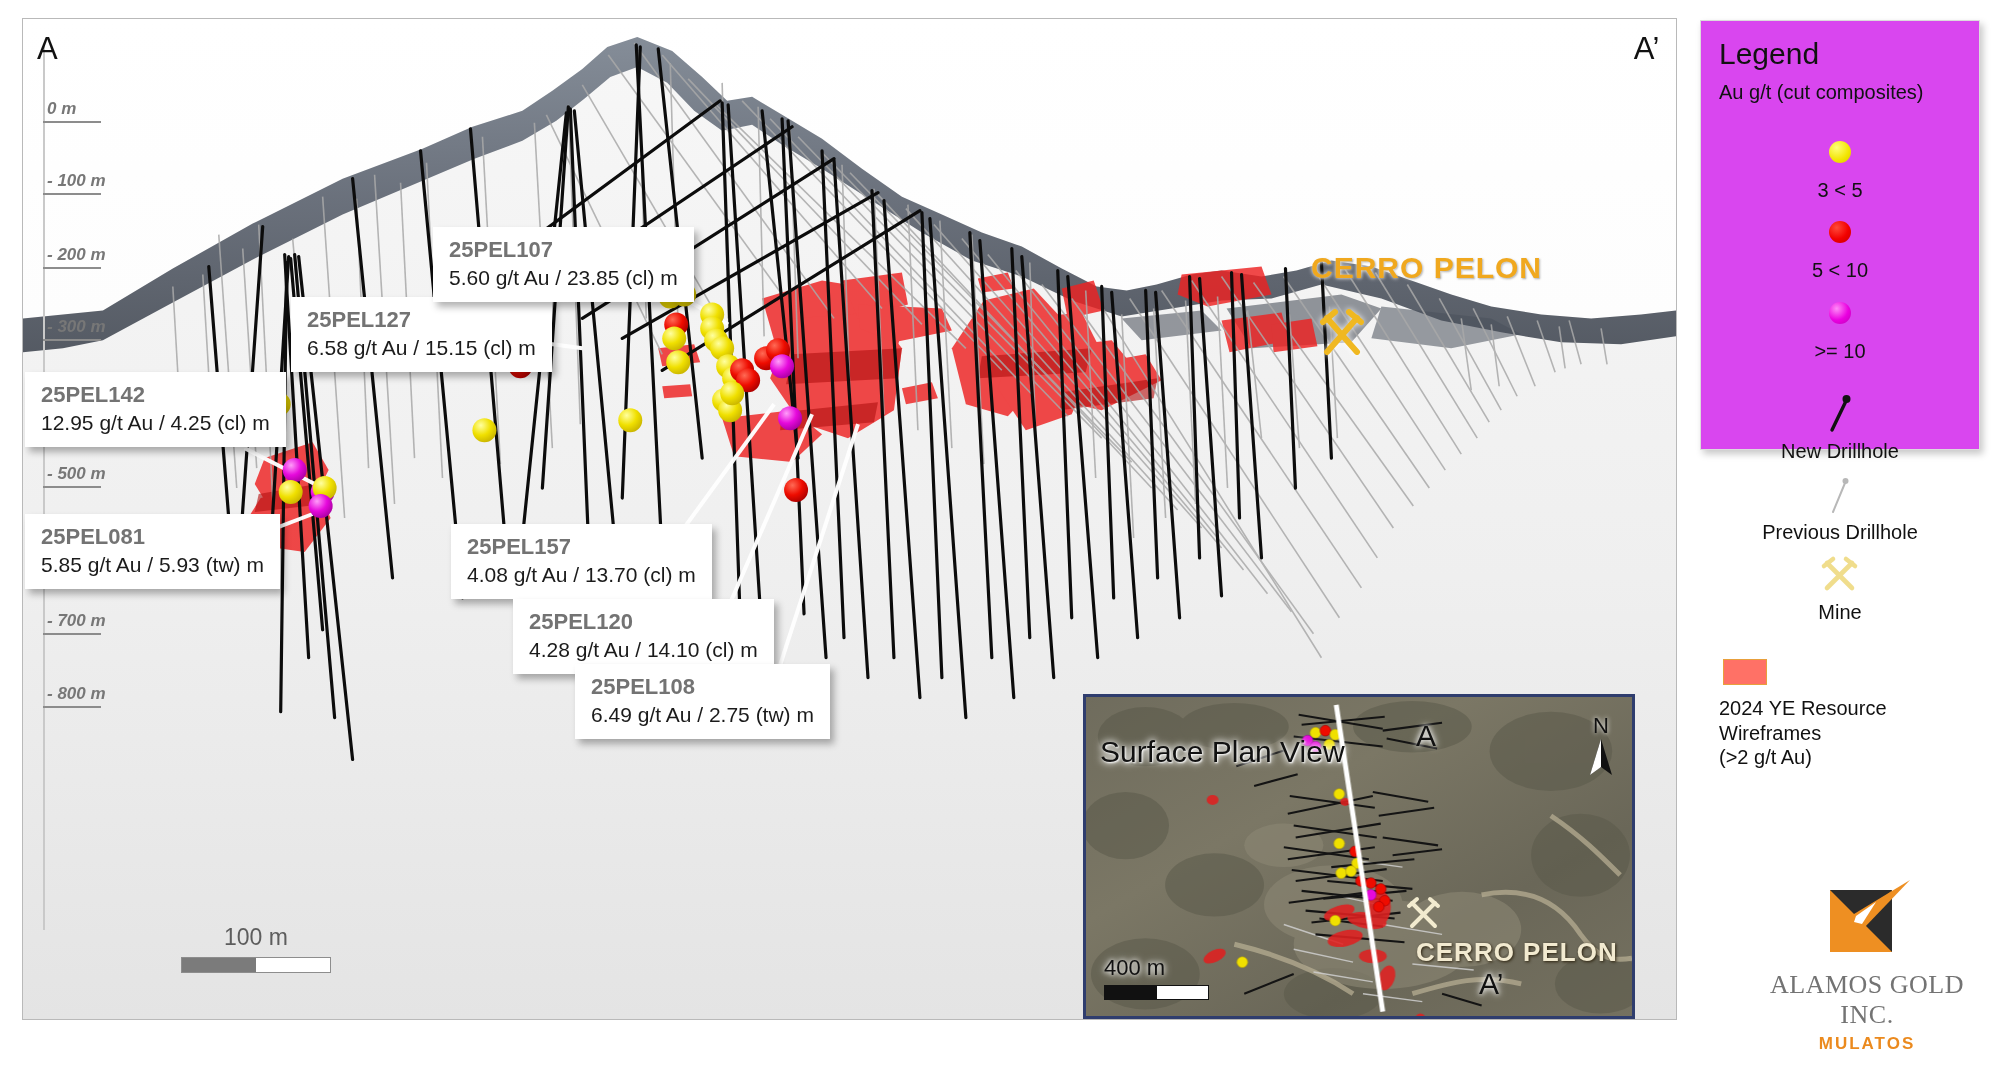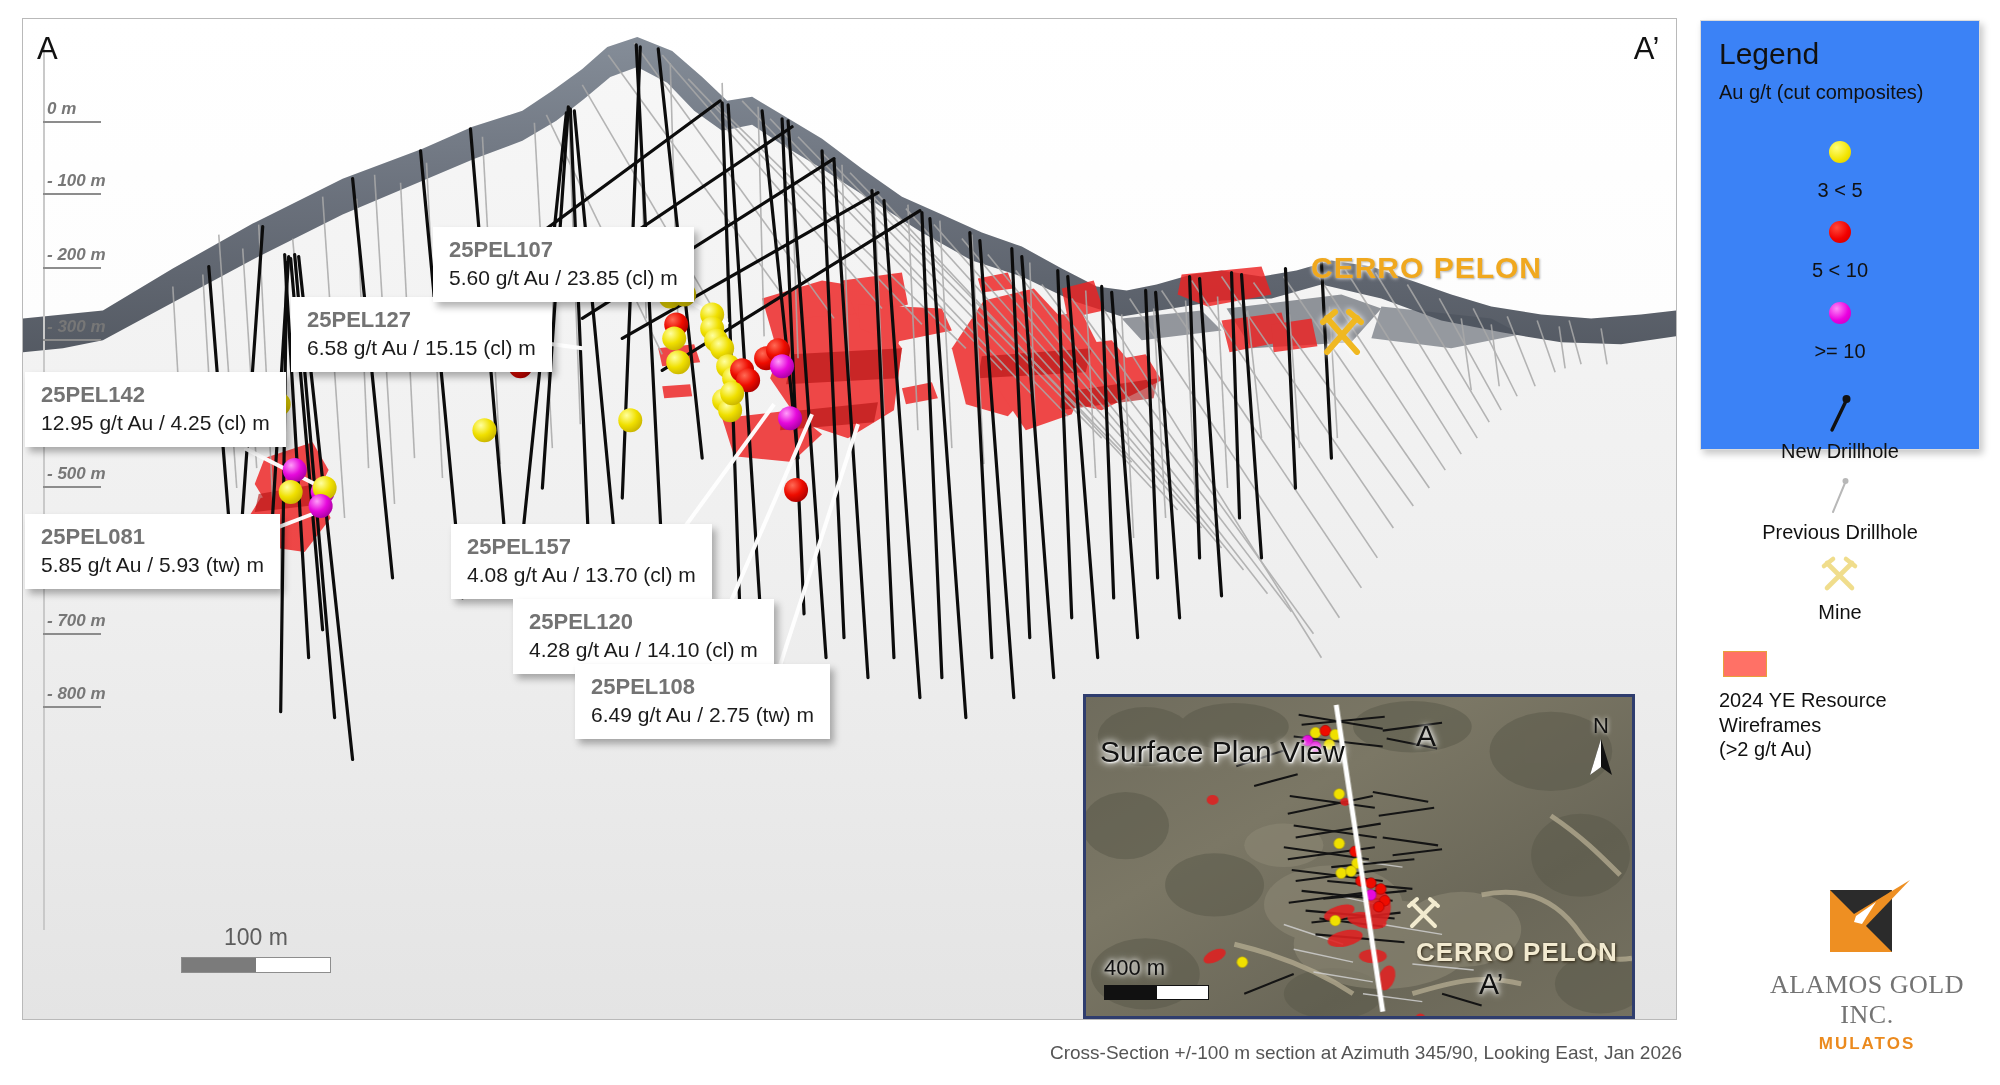--- a/index.html
+++ b/index.html
@@ -68,21 +68,21 @@
     box-shadow: 4px 5px 7px rgba(0,0,0,.30);
     padding: 9px 16px 11px 16px;
     white-space: nowrap;
   }
   .callout .c-id { font-size: 22px; font-weight: bold; color: #737373; display:block; line-height:1.25; }
   .callout .c-val { font-size: 21px; color: #1b1b1b; display:block; line-height:1.3; }
 
   
   #legend {
     position: absolute; left: 1700px; top: 20px; width: 280px; height: 430px;
-    background: #3b82f6; border: 1px solid #dcdcdc;
+    background: #d946ef; border: 1px solid #dcdcdc;
     box-shadow: 3px 4px 7px rgba(0,0,0,.22);
     padding: 16px 18px;
   }
   #legend h2 { font-size: 30px; font-weight: 400; color: #111; margin-bottom: 10px; }
   #legend .sub { font-size: 20px; color: #111; margin-bottom: 22px; }
   .lg-row { display: flex; align-items: center; margin: 4px 0; flex-direction: column; }
   .lg-row .sym { width: 52px; display: flex; justify-content: center; align-items: center; flex: 0 0 52px; }
   .lg-row .lbl { font-size: 20px; color: #111; line-height: 1.22; }
   .dot { width: 22px; height: 22px; border-radius: 50%; display:block; }
   .dot.yel { background: radial-gradient(circle at 35% 30%, #ffff7a, #f2e400 60%, #d9c400); }
@@ -553,21 +553,21 @@
             <path d="M9,35 L34,10"></path>
               <path d="M34,35 L9,10"></path>
             <path d="M6,13 L15,6"></path>
               <path d="M28,6 L37,13"></path>
           </g>
         </svg>
       </span>
       <span class="lbl">Mine</span>
     </div>
 
-    <div class="lg-row" style="align-items:flex-start;margin-top:12px">
+    <div class="lg-row" style="align-items:flex-start;margin-top:20px">
       <span class="sym" style="padding-top:4px">
         <i class="swatch"></i>
       </span>
       <span class="lbl">
         <span>2024 YE Resource</span><br>
         <span>Wireframes</span><br>
         <span>(&gt;2 g/t Au)</span>
       </span>
     </div>
   </div>
@@ -717,21 +717,20 @@
 
     <div class="sb2">
       <div class="t">400 m</div>
       <div class="b">
         <div class="f"></div>
         <div class="e"></div>
       </div>
     </div>
   </div>
 
-  <div id="caption">Cross-Section +/-100 m section at Azimuth 345/90, Looking East, Jan 2026</div>
 
   <div id="logo">
     <div class="mark">
       <svg width="86" height="82" viewBox="0 0 86 82">
         <rect x="6" y="10" width="62" height="62" fill="#ee8f22"></rect>
         <polygon points="6,10 68,10 37,41" fill="#2b2b2b"></polygon>
         <polygon points="68,10 68,72 37,41" fill="#2b2b2b"></polygon>
         <polygon points="30,34 86,0 40,48 26,44" fill="#ee8f22"></polygon>
         <polygon points="32,36 52,22 38,44 30,42" fill="#ffffff"></polygon>
       </svg>

